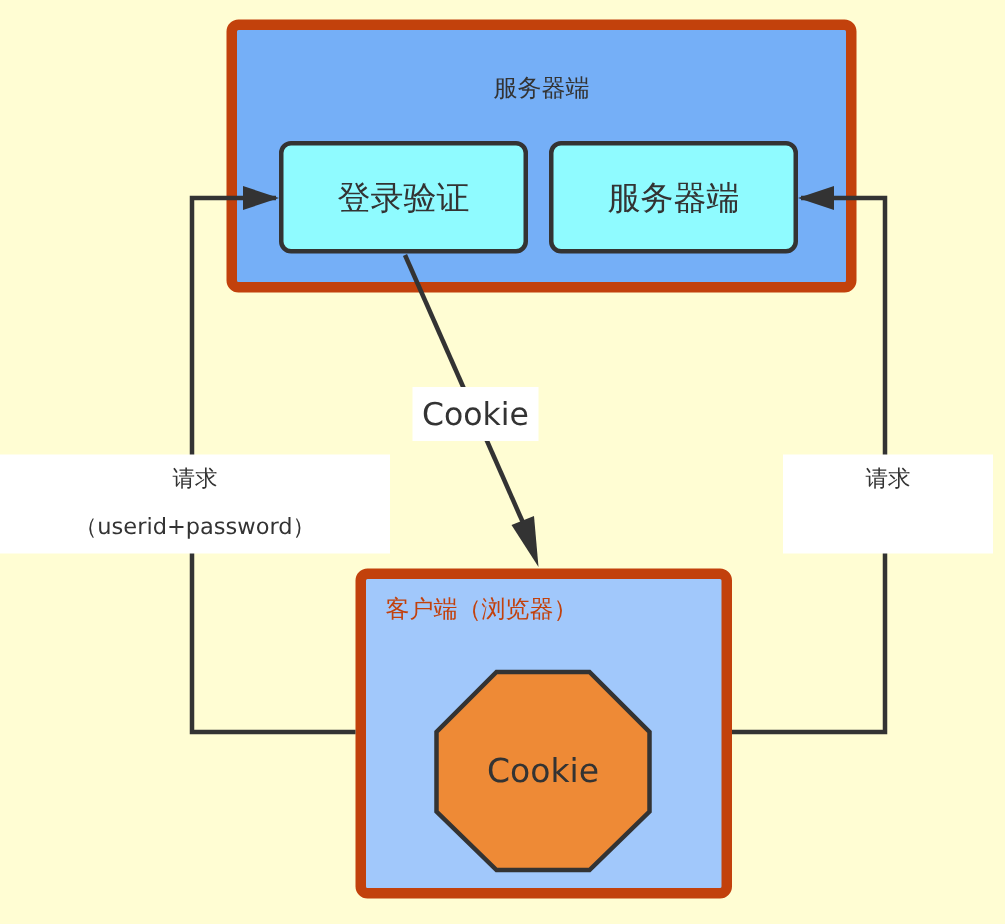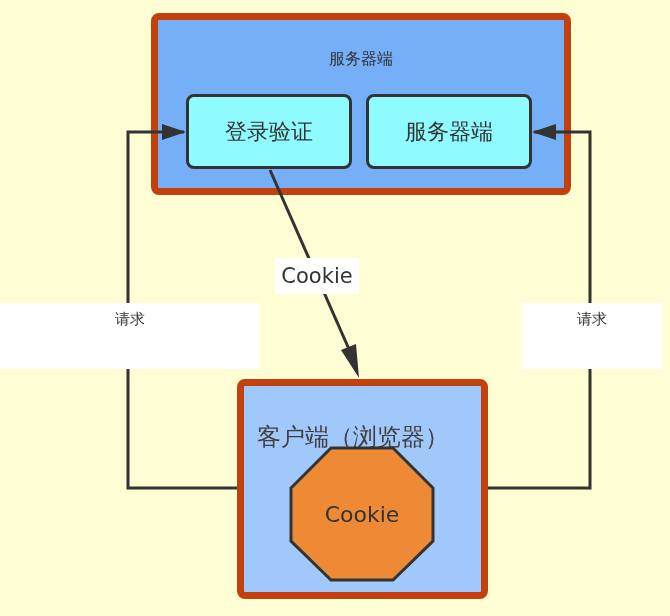--- a/index.html
+++ b/index.html
@@ -18,21 +18,21 @@
   #client { left: 237px; top: 379px; width: 251px; height: 220px; background: #a1c8fb; }
   .inner {
     position: absolute; box-sizing: border-box;
     border: 3px solid #333; border-radius: 8px;
     background: #8ffbff;
     display: flex; align-items: center; justify-content: center;
     font-size: 22px; color: #333;
   }
   #login  { left: 186px; top: 94px; width: 166px; height: 75px; }
   #follow { left: 366px; top: 94px; width: 166px; height: 75px; }
-  .title { position: absolute; font-size: 24px; color: #404040; white-space: nowrap; margin-top: 25px; }
+  .title { position: absolute; font-size: 16px; color: #c2410c; white-space: nowrap; }
   #server-title { left: 0; right: 0; top: 29px; text-align: center; position: absolute; }
   #client-title { left: 257px; top: 396px; }
   svg#wires { position: absolute; left: 0; top: 0; }
   .label {
     position: absolute; background: #ffffff; text-align: center;
     font-size: 15px; line-height: 32px; color: #333;
   }
   #lbl-left { left: 0px; top: 303px; width: 260px; height: 66px; }
   #lbl-right { left: 522px; top: 303px; width: 140px; height: 66px; }
   #lbl-cookie { left: 275px; top: 258px; width: 84px; height: 36px; line-height: 36px; font-size: 21px; }
@@ -70,17 +70,18 @@
   <line x1="270" y1="170" x2="352" y2="356" stroke="#333" stroke-width="3"></line>
   <path d="M359,378 L341,350 L356,344 z" fill="#333"></path>
 
   <polygon points="331,448 393,448 433,488 433,541 393,580 331,580 291,541 291,488" fill="#ee8a36" stroke="#333" stroke-width="3"></polygon>
 </svg>
 
 <div id="octagon-text">Cookie</div>
 
 <div class="label" id="lbl-left">
   <div>请求</div>
+  <div>（userid+password）</div>
 </div>
 <div class="label" id="lbl-right">
   <div>请求</div>
 </div>
 <div class="label" id="lbl-cookie">Cookie</div>
 
 </body></html>

